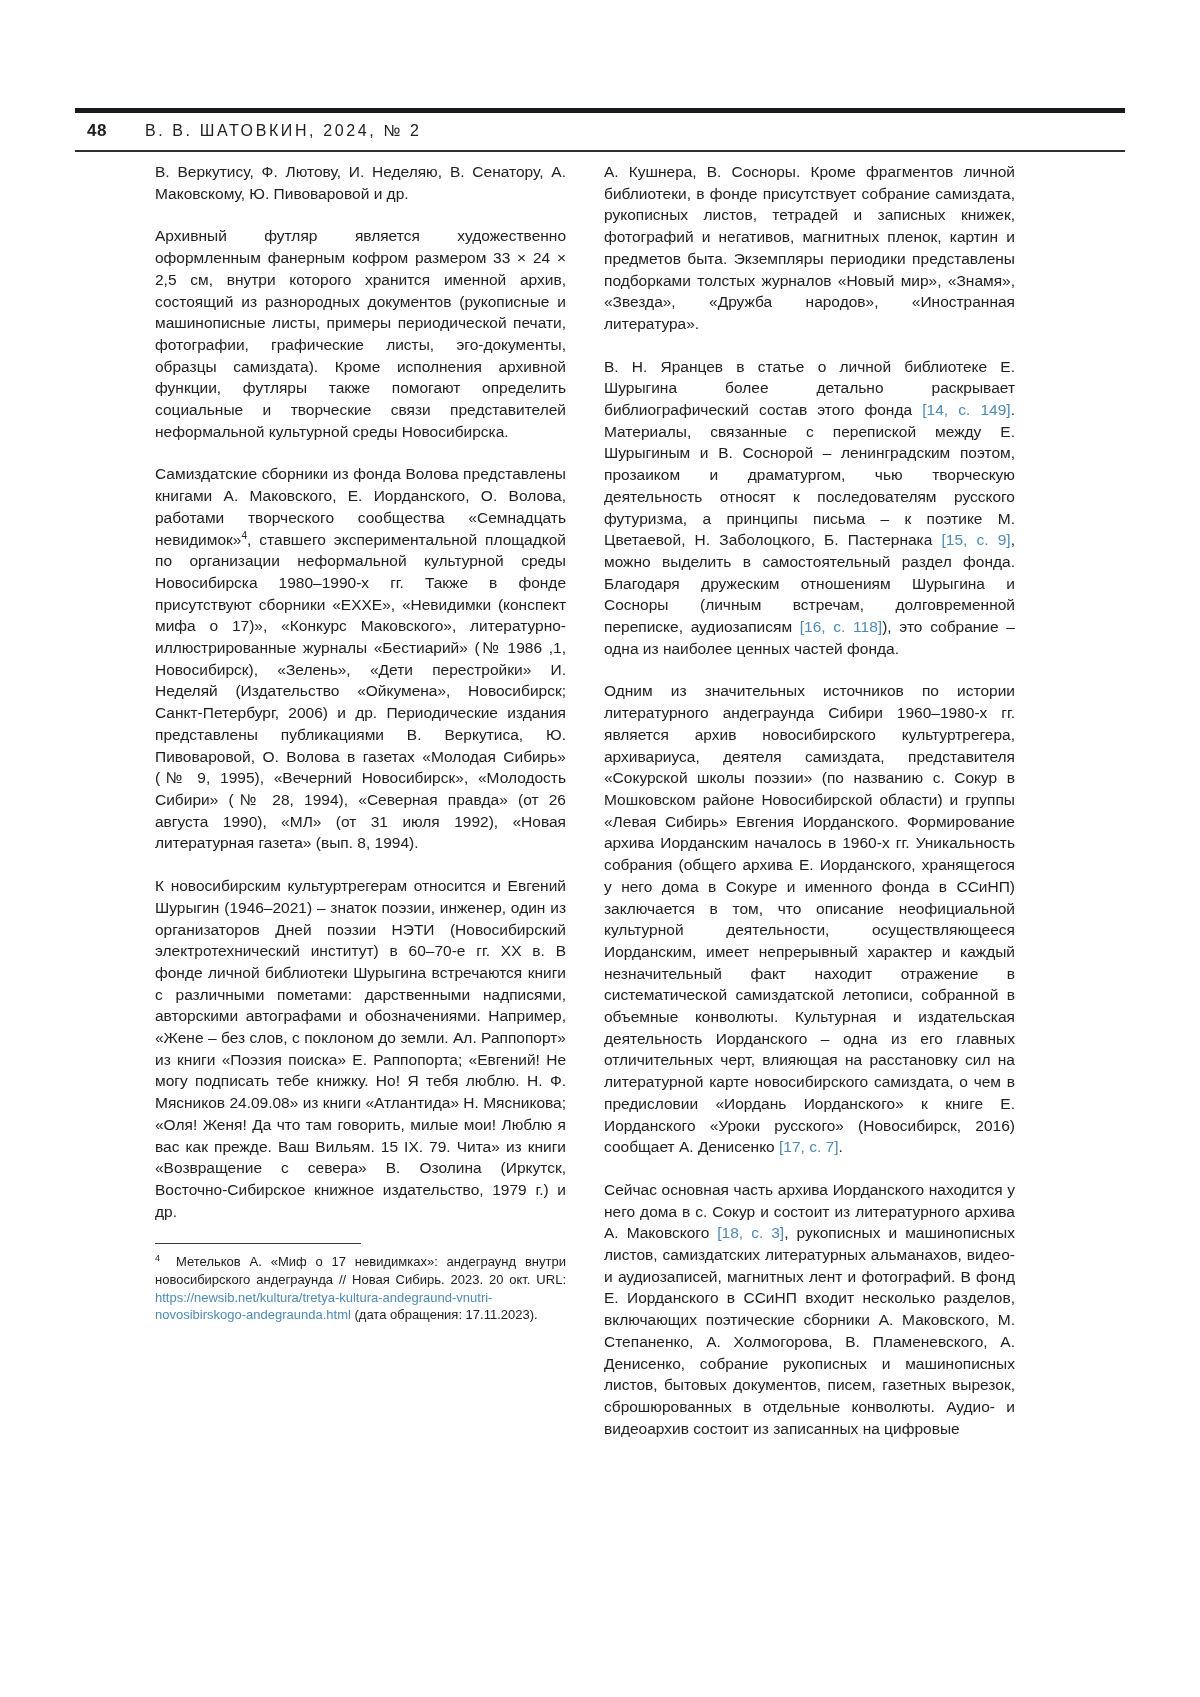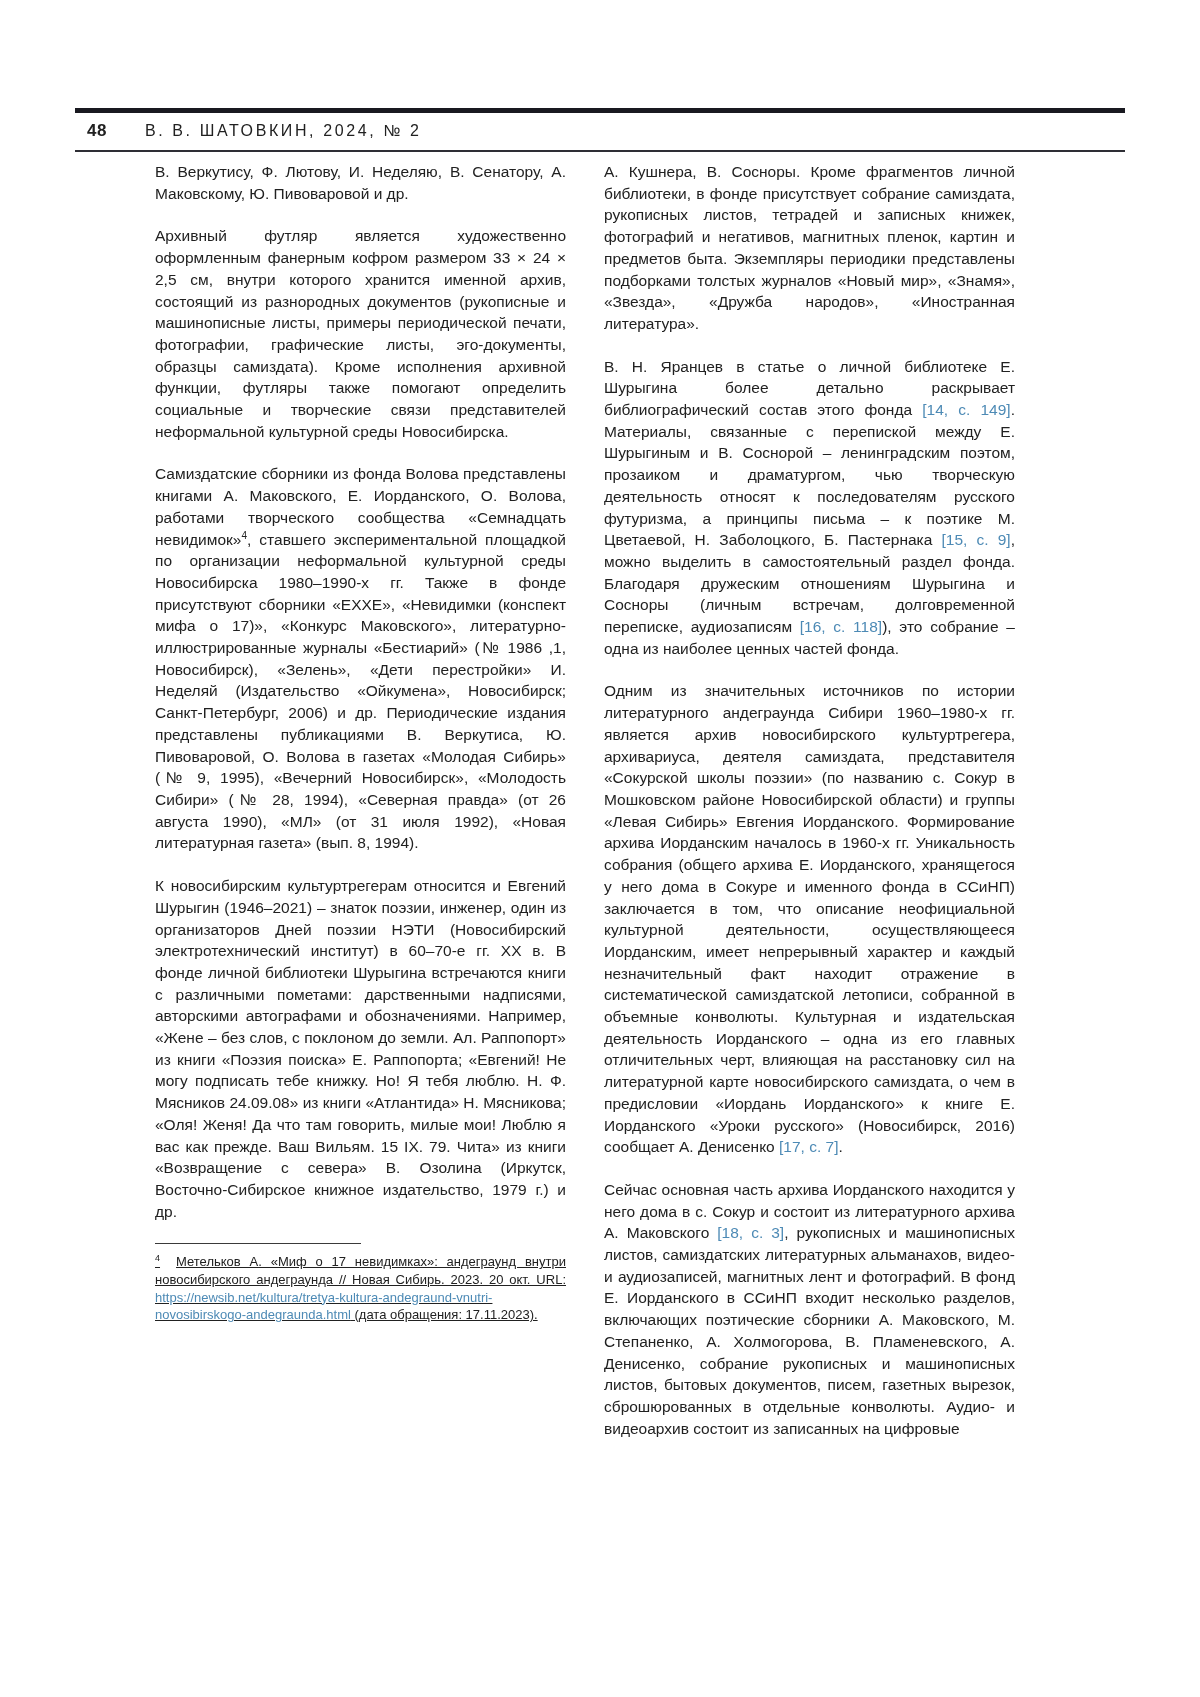--- a/index.html
+++ b/index.html
@@ -89,21 +89,20 @@
     width: 206px;
     height: 1px;
     background: #3a3a3a;
     margin-bottom: 9px;
   }
   .footnote-text {
     font-size: 13px;
     line-height: 17.6px;
     text-align: justify;
     hyphens: auto;
-    text-decoration: underline;
     -webkit-hyphens: auto;
   }
   .footnote-text sup {
     font-size: 9px;
     line-height: 0;
     vertical-align: super;
     margin-right: 16px;
   }
   .footnote-text a { overflow-wrap: anywhere; }
 </style>

